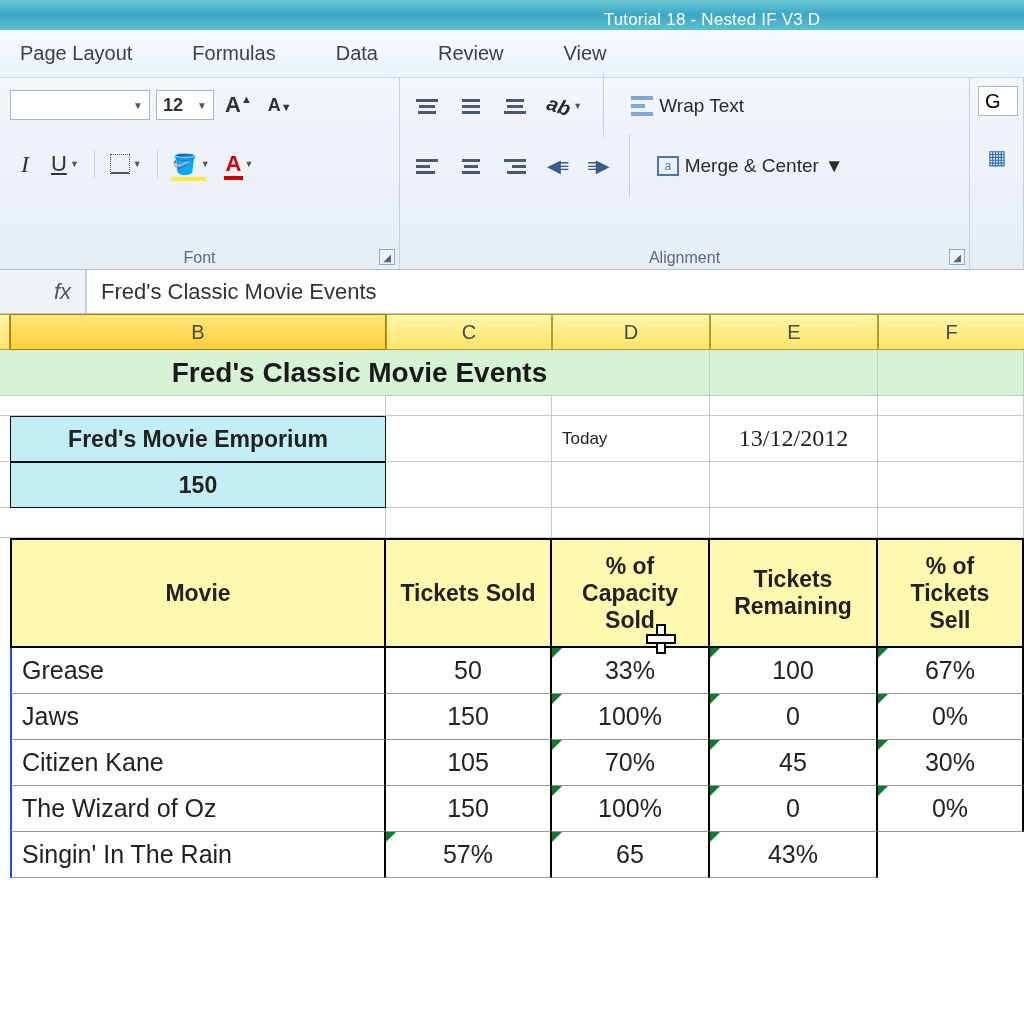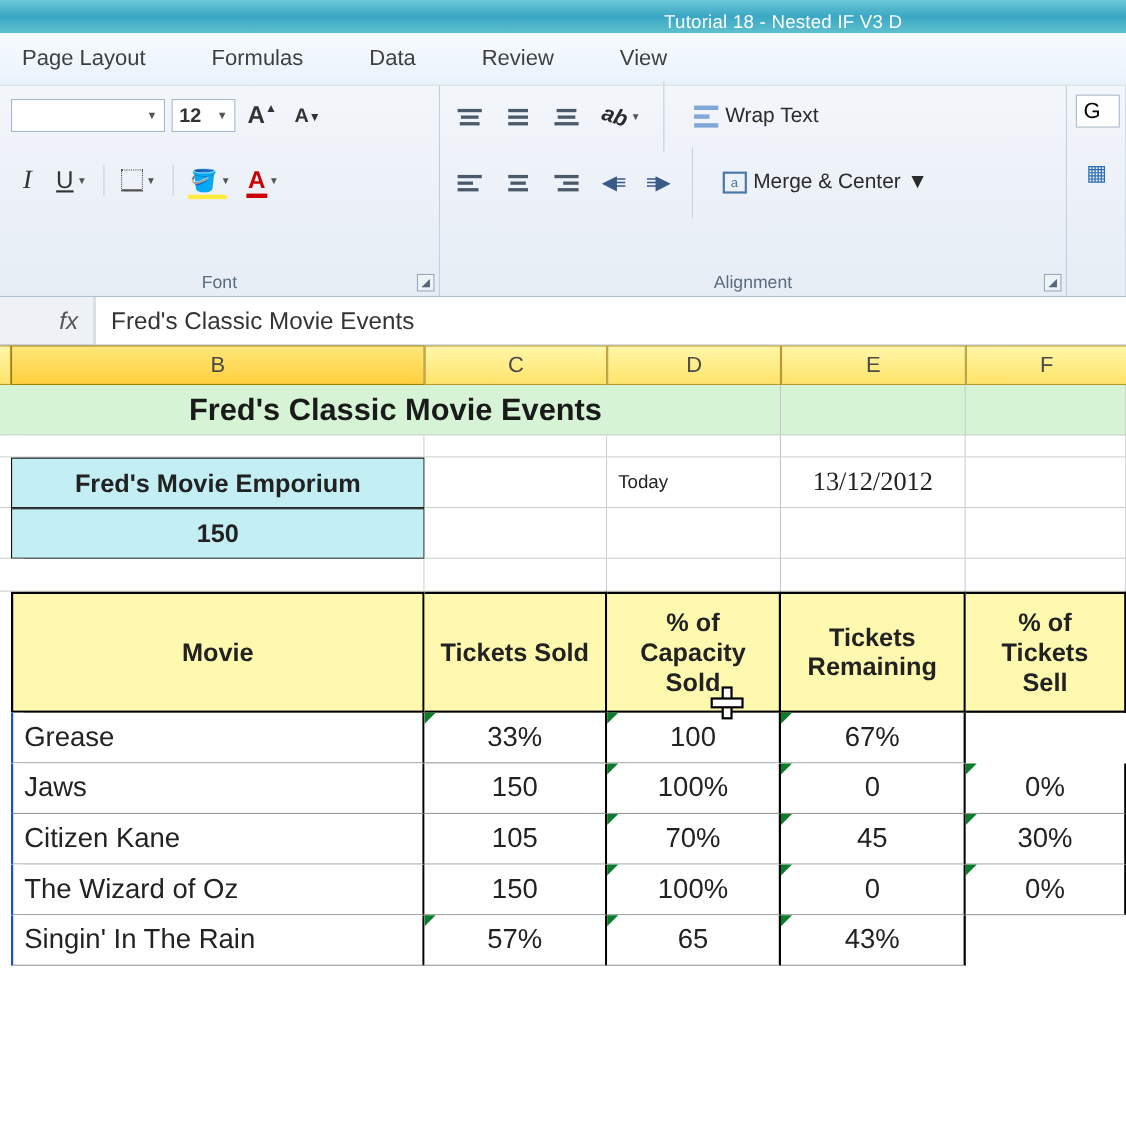--- a/index.html
+++ b/index.html
@@ -368,20 +368,21 @@
     <div class="cell">Tickets Sold</div>
     <div class="cell">% of Capacity Sold</div>
     <div class="cell">Tickets Remaining</div>
     <div class="cell">% of Tickets Sell</div>
   </div>
 
   <div id="data-rows">
       <div class="grid datarow">
         <div class="cell a-col" style="border:none;border-right:1px solid #c8c8c8"></div>
         <div class="cell first">Grease</div>
+        <div class="cell num">50</div>
         <div class="cell num tri">33%</div>
         <div class="cell num tri">100</div>
         <div class="cell num tri">67%</div>
       </div>
       <div class="grid datarow">
         <div class="cell a-col" style="border:none;border-right:1px solid #c8c8c8"></div>
         <div class="cell first">Jaws</div>
         <div class="cell num">150</div>
         <div class="cell num tri">100%</div>
         <div class="cell num tri">0</div>

